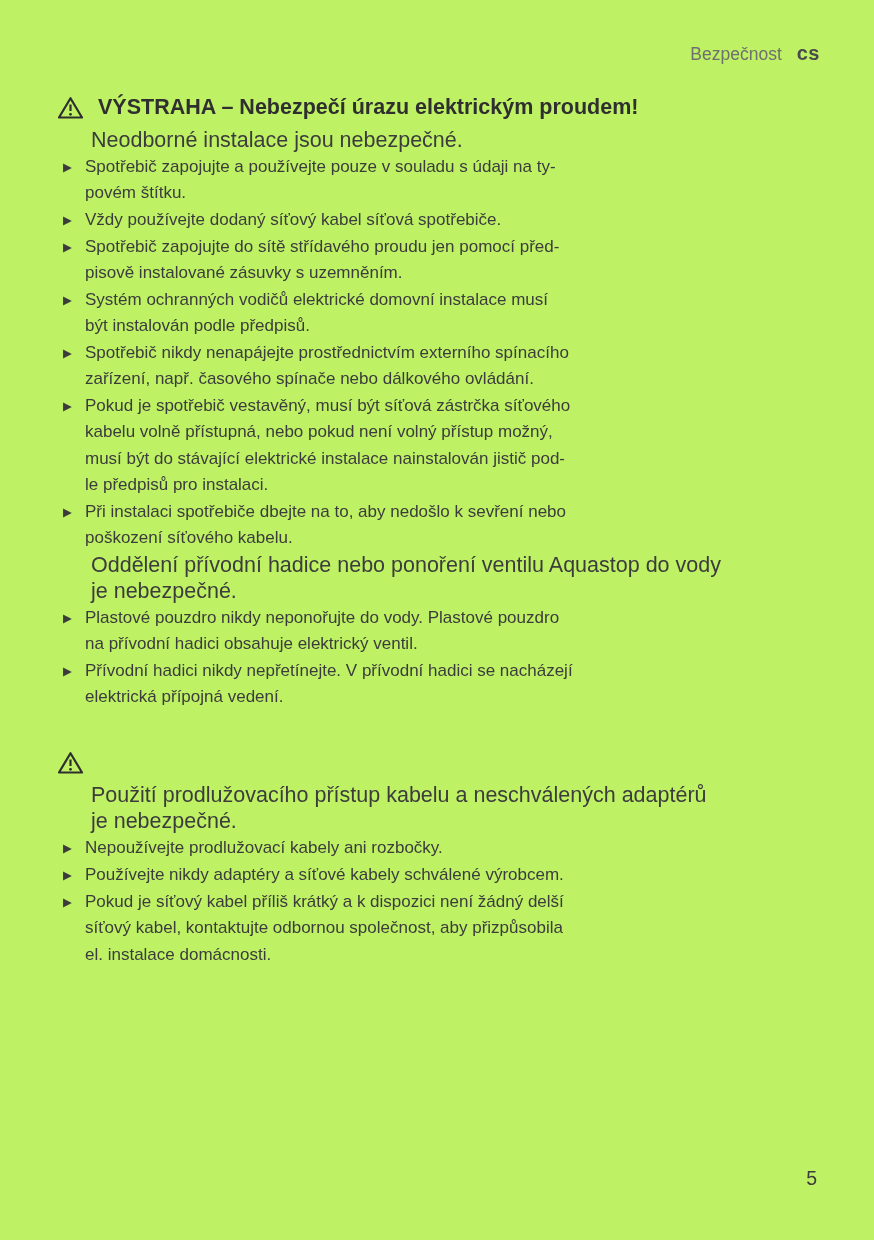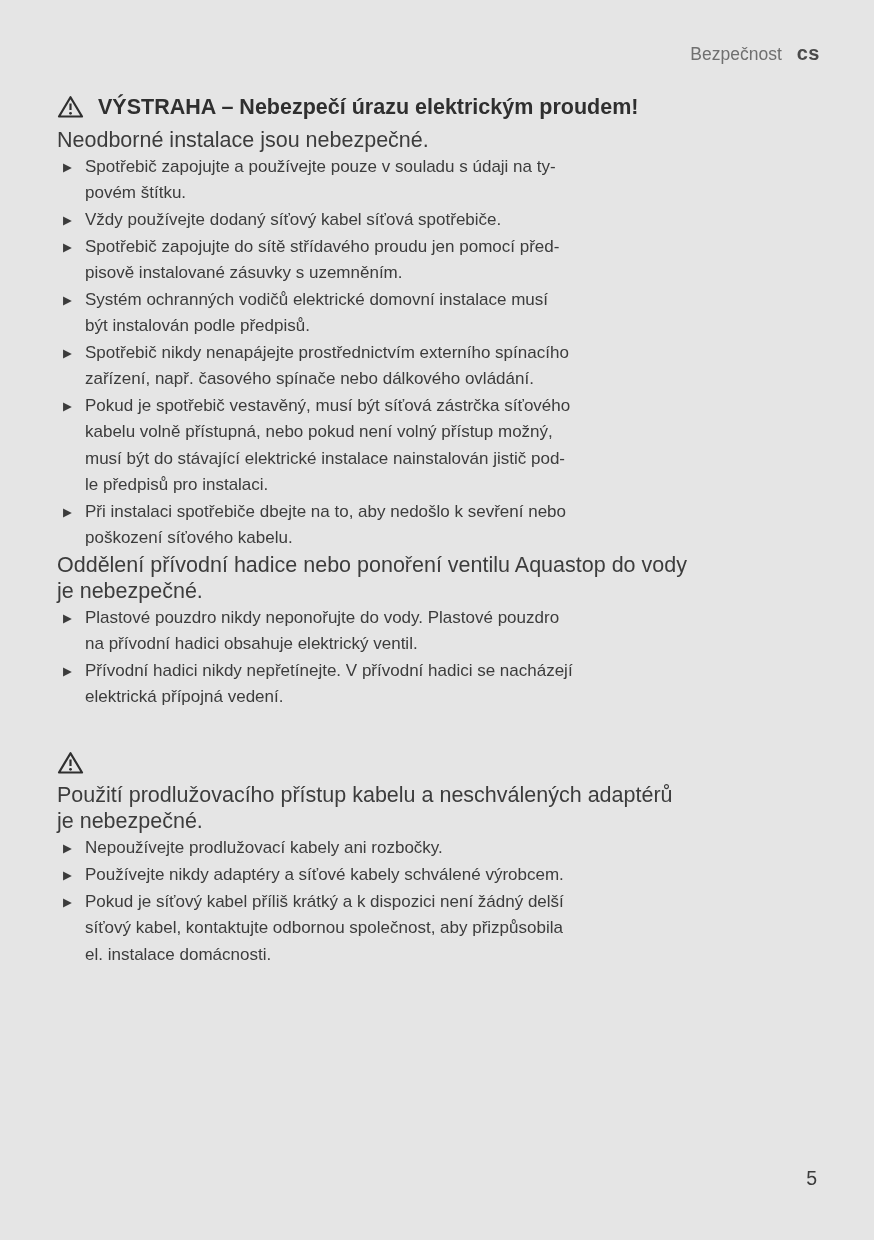--- a/index.html
+++ b/index.html
@@ -1,20 +1,20 @@
 <!DOCTYPE html>
 <html><head>
 <meta charset="utf-8">
 <style>
   * { margin: 0; padding: 0; box-sizing: border-box; }
   html, body { background: #ffffff; }
   .page {
     width: 874px;
     height: 1240px;
-    background: #e5e5e5;
+    background: #bef264;
     position: relative;
     font-family: "Liberation Sans", sans-serif;
     color: #3c3c3c;
     padding: 42px 54px 0 57px;
     overflow: hidden;
   }
   .doc-header {
     display: flex;
     justify-content: flex-end;
     align-items: baseline;
@@ -28,34 +28,35 @@
   .doc-header .lang {
     font-size: 20px;
     font-weight: bold;
     color: #4a4a4a;
     letter-spacing: 0.5px;
   }
   section.warning-block { margin: 0; }
   section.warning-block + section.warning-block { margin-top: 40px; }
   .warn-heading {
     display: flex;
-    align-items: flex-start;
+    align-items: center;
     gap: 14px;
     font-size: 21.5px;
     font-weight: bold;
     color: #2f2f2f;
     margin-bottom: 7px;
   }
   .warn-icon { display: inline-flex; }
   .warn-icon svg { display: block; }
   p.body-text {
     font-size: 21.5px;
     line-height: 26.5px;
     white-space: pre-line;
     color: #3c3c3c;
+    margin-left: 34px;
   }
   ul.bullet-list { list-style: none; }
   ul.bullet-list li { display: flex; }
   ul.bullet-list .marker {
     flex: 0 0 22px;
     margin-left: 6px;
     font-size: 11.5px;
     line-height: 27px;
     color: #3c3c3c;
   }

